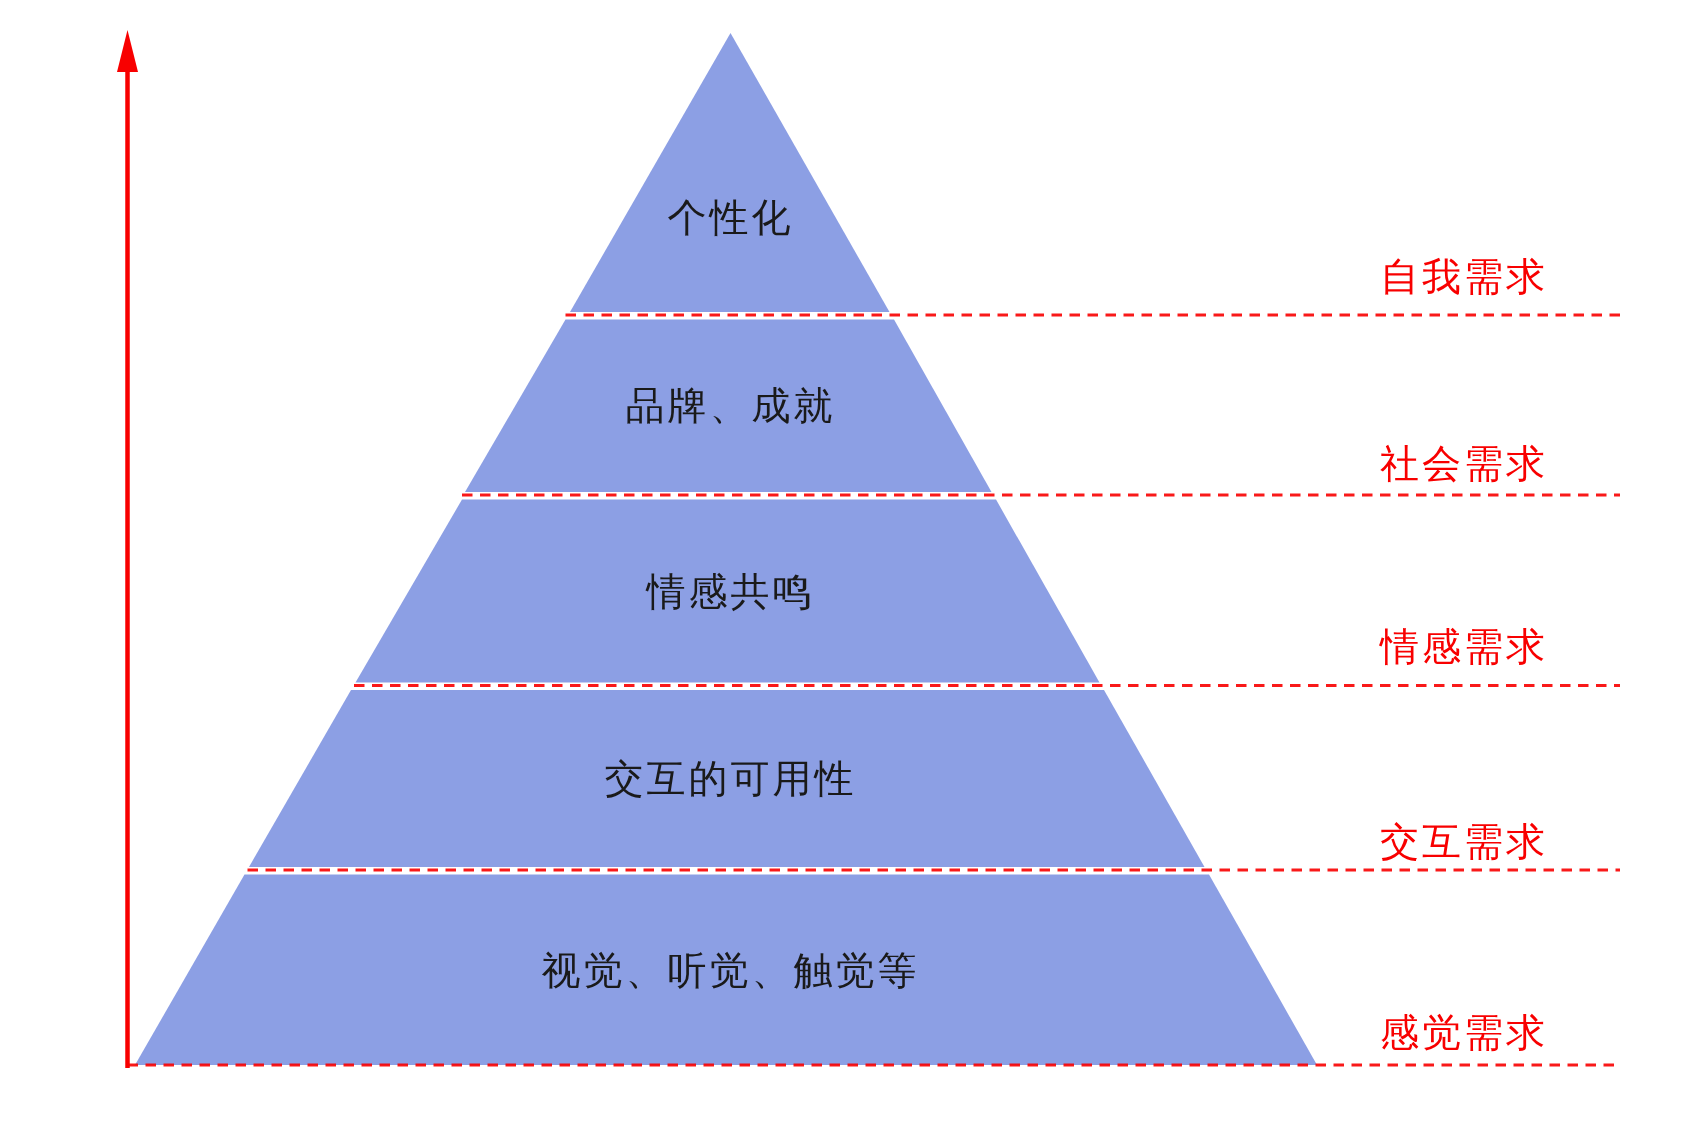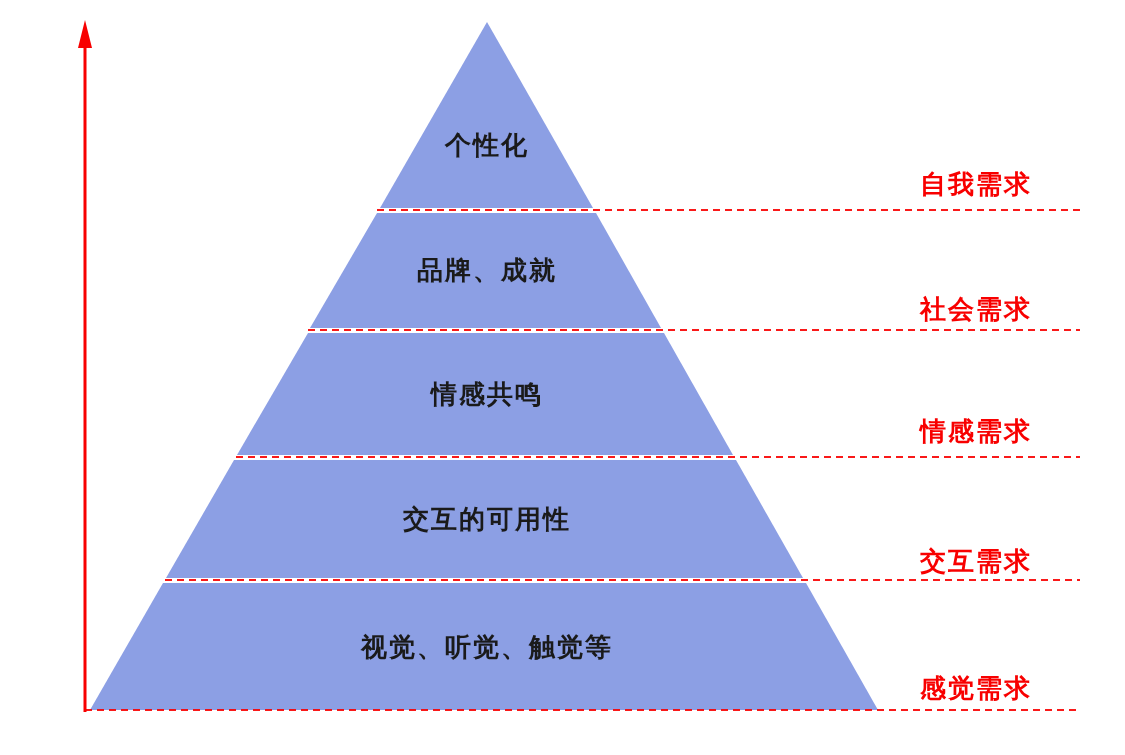--- a/index.html
+++ b/index.html
@@ -7,21 +7,20 @@
     padding: 0;
     background: #ffffff;
   }
   .canvas {
     position: relative;
     width: 1125px;
     height: 755px;
     background: #ffffff;
     overflow: hidden;
     font-family: "DejaVu Sans", "Liberation Sans", sans-serif;
-    font-weight: bold;
   }
   svg { display: block; }
   .axis-line {
     stroke-width: 3;
     fill: none;
   }
   .dashed-line {
     stroke-width: 2;
     stroke-dasharray: 7 5;
     fill: none;

